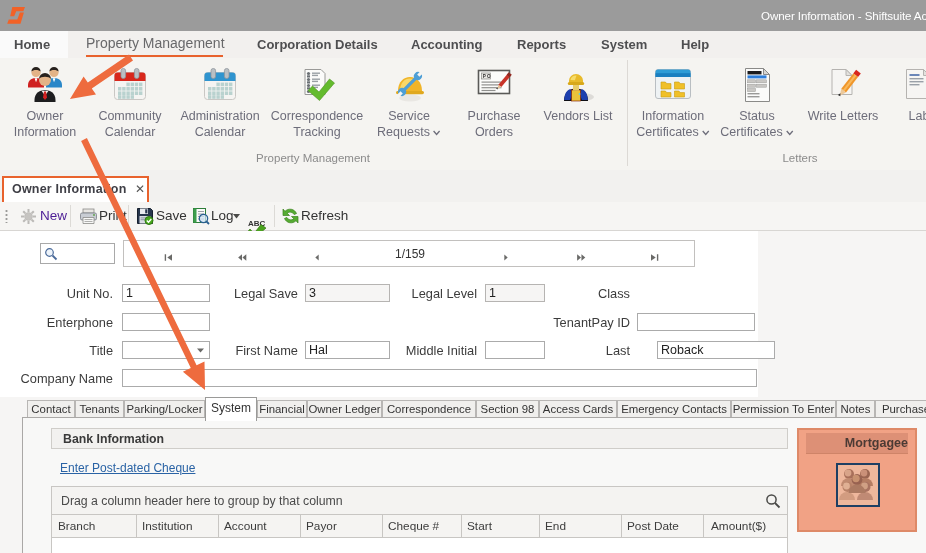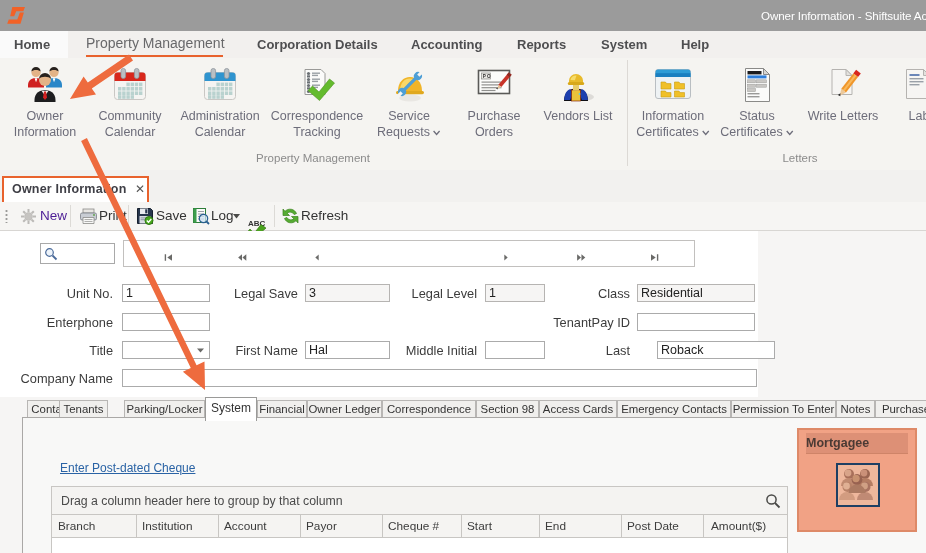--- a/index.html
+++ b/index.html
@@ -389,40 +389,40 @@
             <rect x="2" y="1.2" width="1.6" height="7.6" fill="#6a6a68"></rect>
             <path d="M10.5,1.2 L5,5 L10.5,8.8 Z" fill="#6a6a68"></path>
           </svg></div>
     <div class="navg" style="left:112px"><svg width="12" height="9" viewBox="0 0 14 10">
             <path d="M7,1.2 L2.5,5 L7,8.8 Z" fill="#6a6a68"></path>
             <path d="M12,1.2 L7.5,5 L12,8.8 Z" fill="#6a6a68"></path>
           </svg></div>
     <div class="navg" style="left:187px"><svg width="12" height="9" viewBox="0 0 14 10">
             <path d="M9,1.6 L5,5 L9,8.4 Z" fill="#6a6a68"></path>
           </svg></div>
+    <div class="abs" style="left:0;top:6px;width:572px;text-align:center;font-size:12px;color:#333">1/159</div>
     <div class="navg" style="left:376px"><svg width="12" height="9" viewBox="0 0 14 10">
             <path d="M5,1.6 L9,5 L5,8.4 Z" fill="#6a6a68"></path>
           </svg></div>
     <div class="navg" style="left:451px"><svg width="12" height="9" viewBox="0 0 14 10">
             <path d="M2.5,1.2 L7,5 L2.5,8.8 Z" fill="#6a6a68"></path>
             <path d="M7.5,1.2 L12,5 L7.5,8.8 Z" fill="#6a6a68"></path>
           </svg></div>
     <div class="navg" style="left:524px"><svg width="12" height="9" viewBox="0 0 14 10">
             <path d="M3.5,1.2 L9,5 L3.5,8.8 Z" fill="#6a6a68"></path>
             <rect x="10.4" y="1.2" width="1.6" height="7.6" fill="#6a6a68"></rect>
           </svg></div>
   </div>
 <div class="flabel" style="left:-7px;top:55px;width:120px">Unit No.</div>
       <div class="finput" style="left:122px;top:53px;width:88px">1</div>
       <div class="flabel" style="left:178px;top:55px;width:120px">Legal Save</div>
       <div class="finput fgray" style="left:305px;top:53px;width:85px">3</div>
       <div class="flabel" style="left:357px;top:55px;width:120px">Legal Level</div>
       <div class="finput fgray" style="left:485px;top:53px;width:60px">1</div>
       <div class="flabel" style="left:510px;top:55px;width:120px">Class</div>
-      <div class="finput fgray" style="left:637px;top:53px;width:118px">Residential</div>
       <div class="flabel" style="left:-7px;top:84px;width:120px">Enterphone</div>
       <div class="finput" style="left:122px;top:82px;width:88px"></div>
       <div class="flabel" style="left:510px;top:84px;width:120px">TenantPay ID</div>
       <div class="finput" style="left:637px;top:82px;width:118px"></div>
       <div class="flabel" style="left:-7px;top:112px;width:120px">Title</div>
       <div class="finput" style="left:122px;top:110px;width:88px">
         <svg class="abs" style="right:4px;top:6px" width="9" height="5" viewBox="0 0 9 5">
           <path d="M1,0.5 h7 l-3.5,4 Z" fill="#6a6a68"></path>
         </svg>
       </div>
@@ -430,35 +430,38 @@
       <div class="finput" style="left:305px;top:110px;width:85px">Hal</div>
       <div class="flabel" style="left:357px;top:112px;width:120px">Middle Initial</div>
       <div class="finput" style="left:485px;top:110px;width:60px"></div>
       <div class="flabel" style="left:510px;top:112px;width:120px">Last</div>
       <div class="finput" style="left:657px;top:110px;width:118px">Roback</div>
       <div class="flabel" style="left:-7px;top:140px;width:120px">Company Name</div>
       <div class="finput" style="left:122px;top:138px;width:635px"></div>
     </div>
   <div id="pagetabs">
       <div class="ptab" style="left:27px;width:48px">Contact</div>
-      <div class="ptab" style="left:59px;width:49px">Tenants</div>
+      <div class="ptab" style="left:75px;width:49px">Tenants</div>
       <div class="ptab" style="left:124px;width:81px">Parking/Locker</div>
       <div class="ptab" id="ptab-active" style="left:205px;width:52px">System</div>
       <div class="ptab" style="left:257px;width:50px">Financial</div>
       <div class="ptab" style="left:307px;width:75px">Owner Ledger</div>
       <div class="ptab" style="left:382px;width:94px">Correspondence</div>
       <div class="ptab" style="left:476px;width:63px">Section 98</div>
       <div class="ptab" style="left:539px;width:78px">Access Cards</div>
       <div class="ptab" style="left:617px;width:114px">Emergency Contacts</div>
       <div class="ptab" style="left:731px;width:105px">Permission To Enter</div>
       <div class="ptab" style="left:836px;width:39px">Notes</div>
       <div class="ptab" style="left:875px;width:100px">Purchase Orders</div>
     </div>
   <div id="pagebody">
   <div id="panel"></div>
+  <div id="bihead">
+        <span>Bank Information</span>
+      </div>
   <div id="bilink">Enter Post-dated Cheque</div>
   <div id="gridhead">
         <div class="gcol" style="left:6px">Branch</div>
         <div class="gsep" style="left:84px"></div>
         <div class="gcol" style="left:90px">Institution</div>
         <div class="gsep" style="left:166px"></div>
         <div class="gcol" style="left:172px">Account</div>
         <div class="gsep" style="left:248px"></div>
         <div class="gcol" style="left:254px">Payor</div>
         <div class="gsep" style="left:330px"></div>
@@ -474,21 +477,21 @@
       </div>
   <div id="dragbar">
         <span>Drag a column header here to group by that column</span>
     <div class="abs" style="left:713px;top:6px"><svg width="16" height="16" viewBox="0 0 16 16">
   <circle cx="6.5" cy="6.5" r="4.6" fill="none" stroke="#4a4a48" stroke-width="1.5"></circle>
   <line x1="10" y1="10" x2="14.5" y2="14.5" stroke="#4a4a48" stroke-width="1.8"></line>
 </svg></div>
       </div>
   <div id="gridrow"></div>
   <div id="mort">
-    <div class="abs" style="left:7px;top:3px;width:102px;height:20px;background:#dd9076;border-bottom:1px solid #cf8468;text-align:left;font-weight:bold;font-size:12.5px;color:#4b3a34;line-height:20px;">Mortgagee</div>
+    <div class="abs" style="left:7px;top:3px;width:102px;height:20px;background:#dd9076;border-bottom:1px solid #cf8468;text-align:right;font-weight:bold;font-size:12.5px;color:#4b3a34;line-height:20px;">Mortgagee</div>
     <div class="abs" style="left:37px;top:33px;width:44px;height:44px;background:#eeb79c;border:2px solid #1e3f63;box-sizing:border-box;">
       <div class="abs" style="left:0px;top:1px"><svg width="38" height="36" viewBox="0 0 38 36">
   <circle cx="11" cy="8" r="5" fill="#a8705a"></circle>
               <circle cx="10" cy="7" r="3.4" fill="#d8a489"></circle>
   <path d="M3,20 a8,8 0 0 1 16,0 Z" fill="#c08a70"></path>
   <circle cx="27" cy="8" r="5" fill="#9a6450"></circle>
               <circle cx="26" cy="7" r="3.4" fill="#ca9078"></circle>
   <path d="M19,20 a8,8 0 0 1 16,0 Z" fill="#b47c62"></path>
   <circle cx="9.5" cy="21" r="5" fill="#b88268"></circle>
               <circle cx="8.5" cy="20" r="3.4" fill="#e0b094"></circle>

